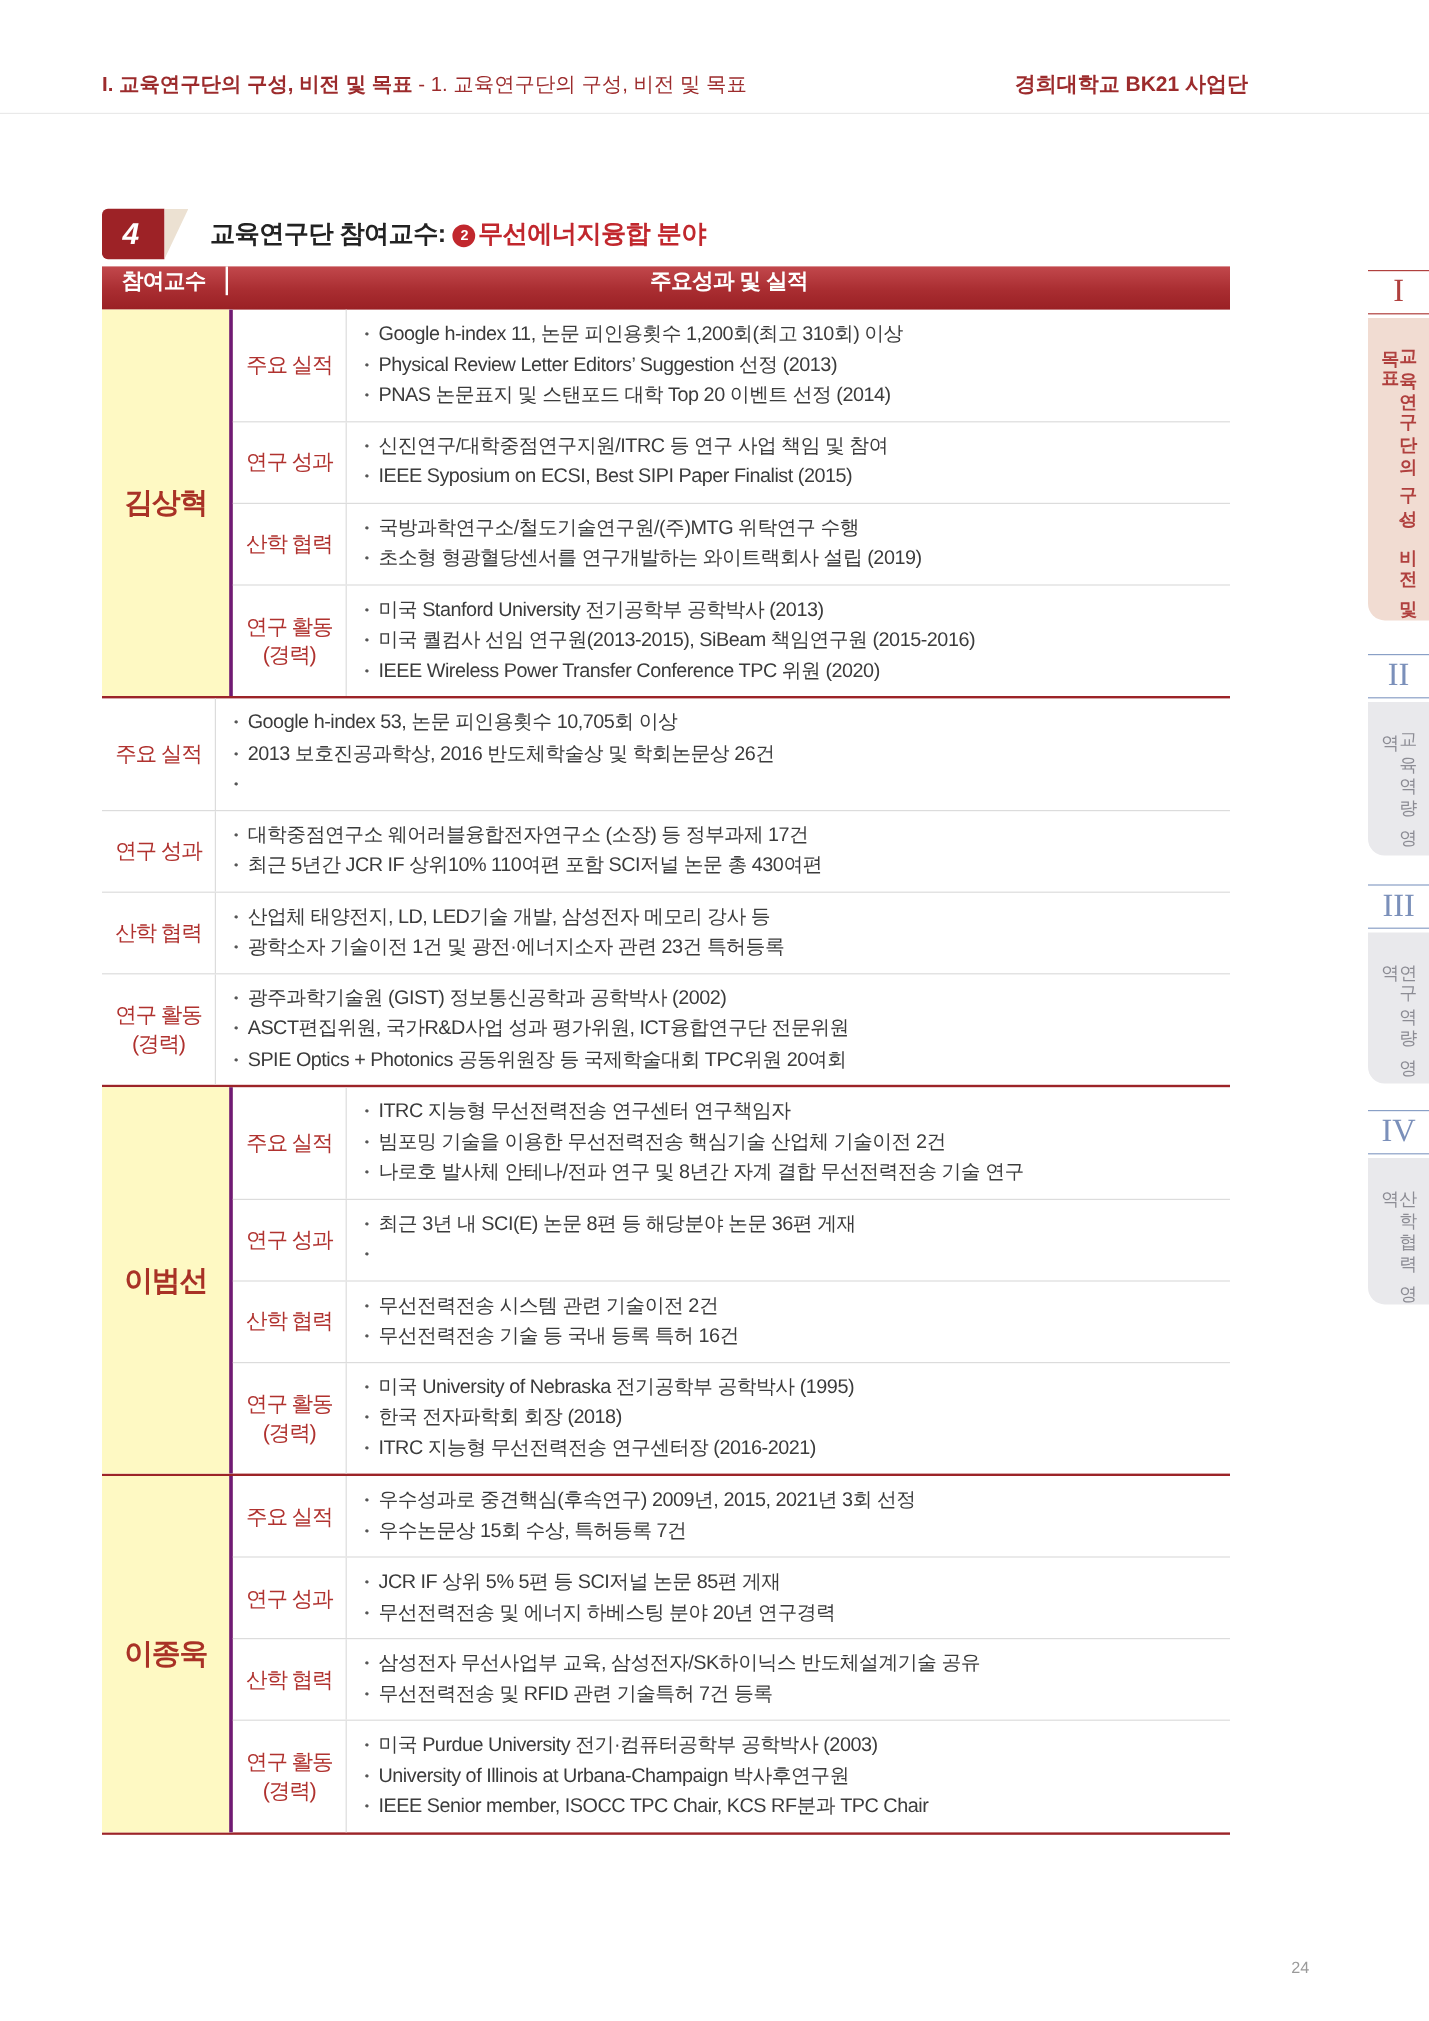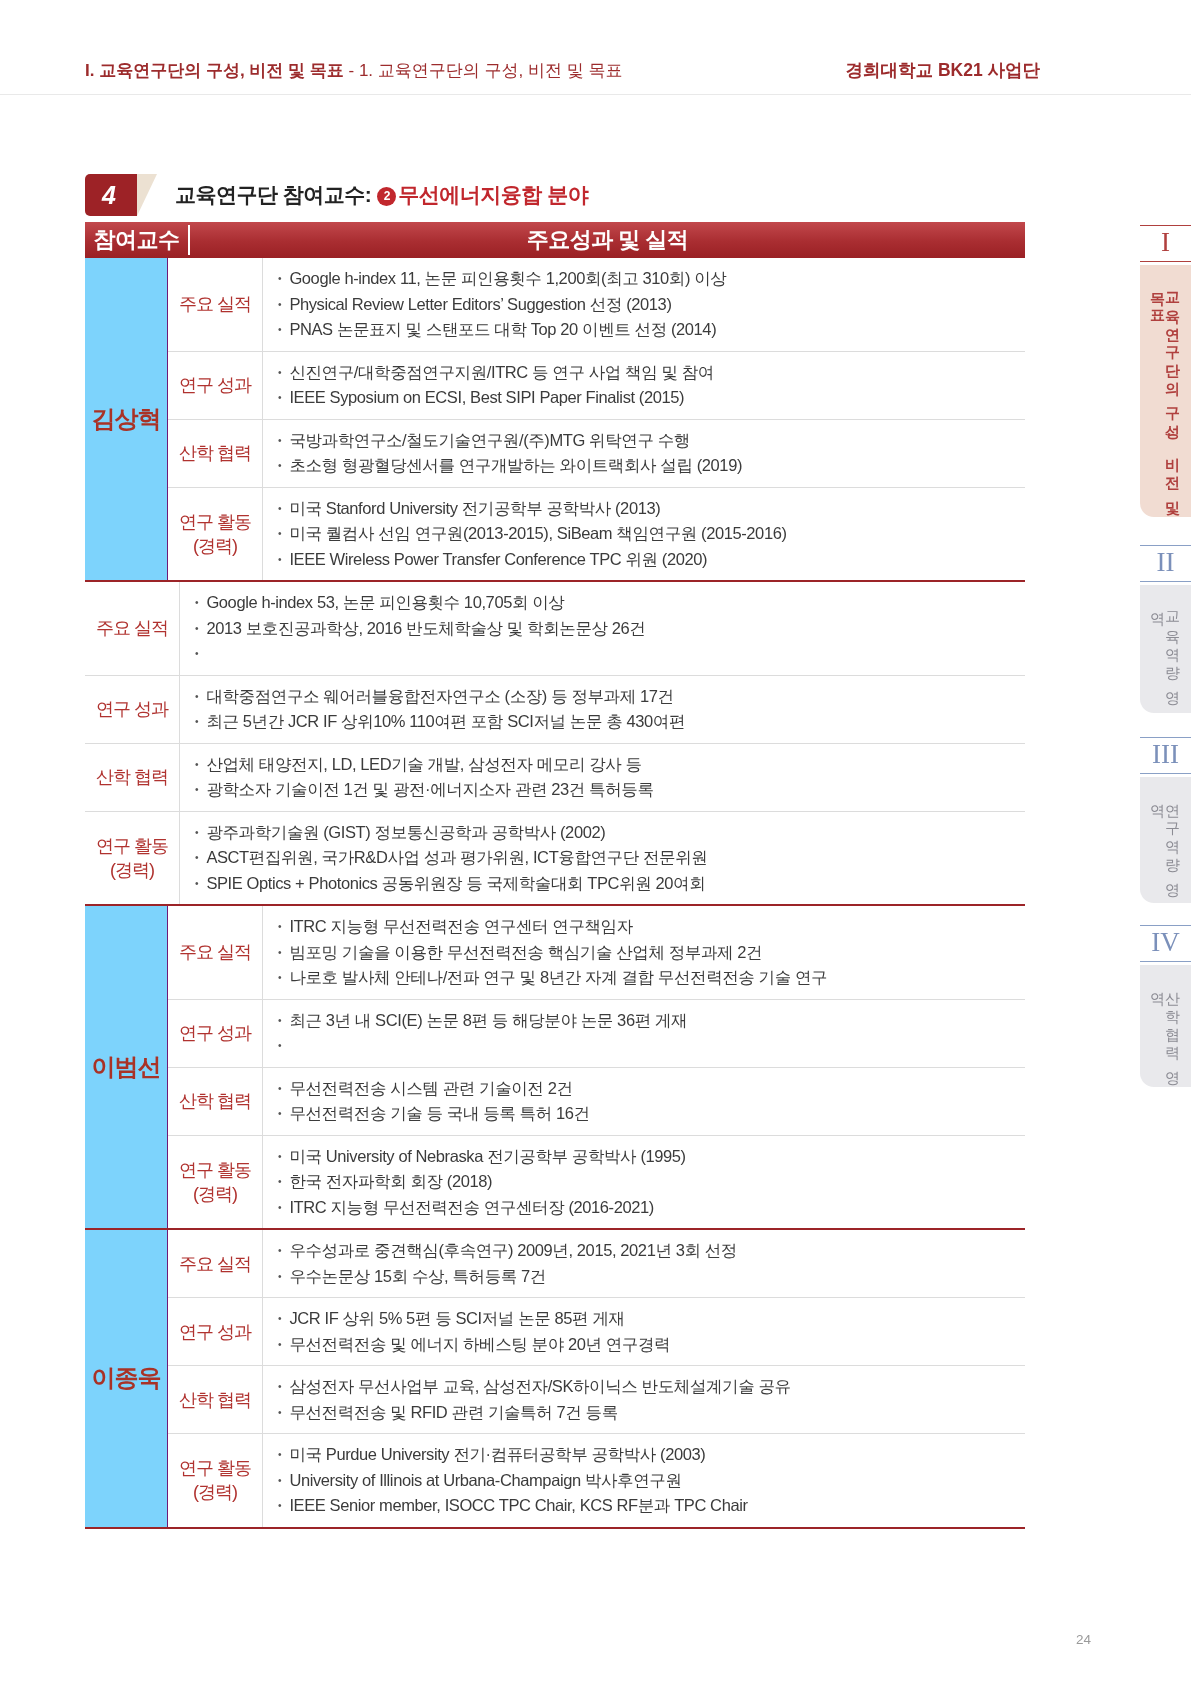--- a/index.html
+++ b/index.html
@@ -24,30 +24,30 @@
   .badge-fold { position:absolute; left:52px; top:0; width:20px; height:42px;
                 background:#ece1d2; clip-path:polygon(0 0, 100% 0, 0 100%); }
   .sec-title { margin-left:38px; font-size:21px; font-weight:700; color:#222; letter-spacing:-0.5px; }
   .sec-title .hl { color:#c1272d; }
   .circle-num { display:inline-flex; width:19px; height:19px; background:#c1272d; color:#fff;
                 border-radius:50%; font-size:12px; font-weight:700; align-items:center;
                 justify-content:center; vertical-align:2px; margin:0 2px 0 6px; }
 
   
   .tbl { position:absolute; top:222px; left:85px; width:940px; }
-  .thead { display:flex; height:36px; align-items:center; color:#fff; font-weight:700;
-           font-size:22px; background:linear-gradient(180deg,#c2484c 0%, #a92d31 55%, #9a2024 100%); }
+  .thead { display:flex; height:36px; align-items:flex-start; color:#fff; font-weight:700;
+           font-size:18px; background:linear-gradient(180deg,#c2484c 0%, #a92d31 55%, #9a2024 100%); }
   .th1 { width:105px; display:flex; align-items:center; justify-content:center;
          border-right:2px solid #fff; letter-spacing:-0.5px; }
   .th2 { flex:1; display:flex; align-items:center; justify-content:center; letter-spacing:-0.5px; }
 
   .group { display:flex; border-bottom:2px solid #9c2428; }
-  .name-cell { width:83px; background:#7dd3fc; display:flex; align-items:center;
+  .name-cell { width:109px; background:#fef9c3; display:flex; align-items:center;
                justify-content:center; color:#a93226; font-size:24px; font-weight:700;
-               letter-spacing:-1px; border-right:1px solid #701a75; }
+               letter-spacing:-1px; border-right:3px solid #701a75; }
   .rows { flex:1; display:flex; flex-direction:column; }
   .row { display:flex; border-bottom:1px solid #dcdcdc; }
   .row:last-child { border-bottom:none; }
   .row-label { width:95px; display:flex; flex-direction:column; align-items:center;
                justify-content:center; color:#b0322f; font-size:18px; font-weight:400;
                letter-spacing:-1px; border-right:1px solid #dcdcdc; line-height:24px; }
   .row-content { flex:1; padding:8px 10px 8px 14px; display:flex; flex-direction:column;
                  justify-content:center; }
   .bullet-line { display:flex; font-size:16.5px; color:#3b3b3b; line-height:25.5px;
                  letter-spacing:-0.4px; }
@@ -256,21 +256,21 @@
               <div class="row-label">
                 <div>주요 실적</div>
               </div>
               <div class="row-content">
                 <div class="bullet-line">
                   <span class="dot">•</span>
                   <span>ITRC 지능형 무선전력전송 연구센터 연구책임자</span>
                 </div>
                 <div class="bullet-line">
                   <span class="dot">•</span>
-                  <span>빔포밍 기술을 이용한 무선전력전송 핵심기술 산업체 정부과제 2건</span>
+                  <span>빔포밍 기술을 이용한 무선전력전송 핵심기술 산업체 기술이전 2건</span>
                 </div>
                 <div class="bullet-line">
                   <span class="dot">•</span>
                   <span>나로호 발사체 안테나/전파 연구 및 8년간 자계 결합 무선전력전송 기술 연구</span>
                 </div>
               </div>
             </div>
             <div class="row">
               <div class="row-label">
                 <div>연구 성과</div>

